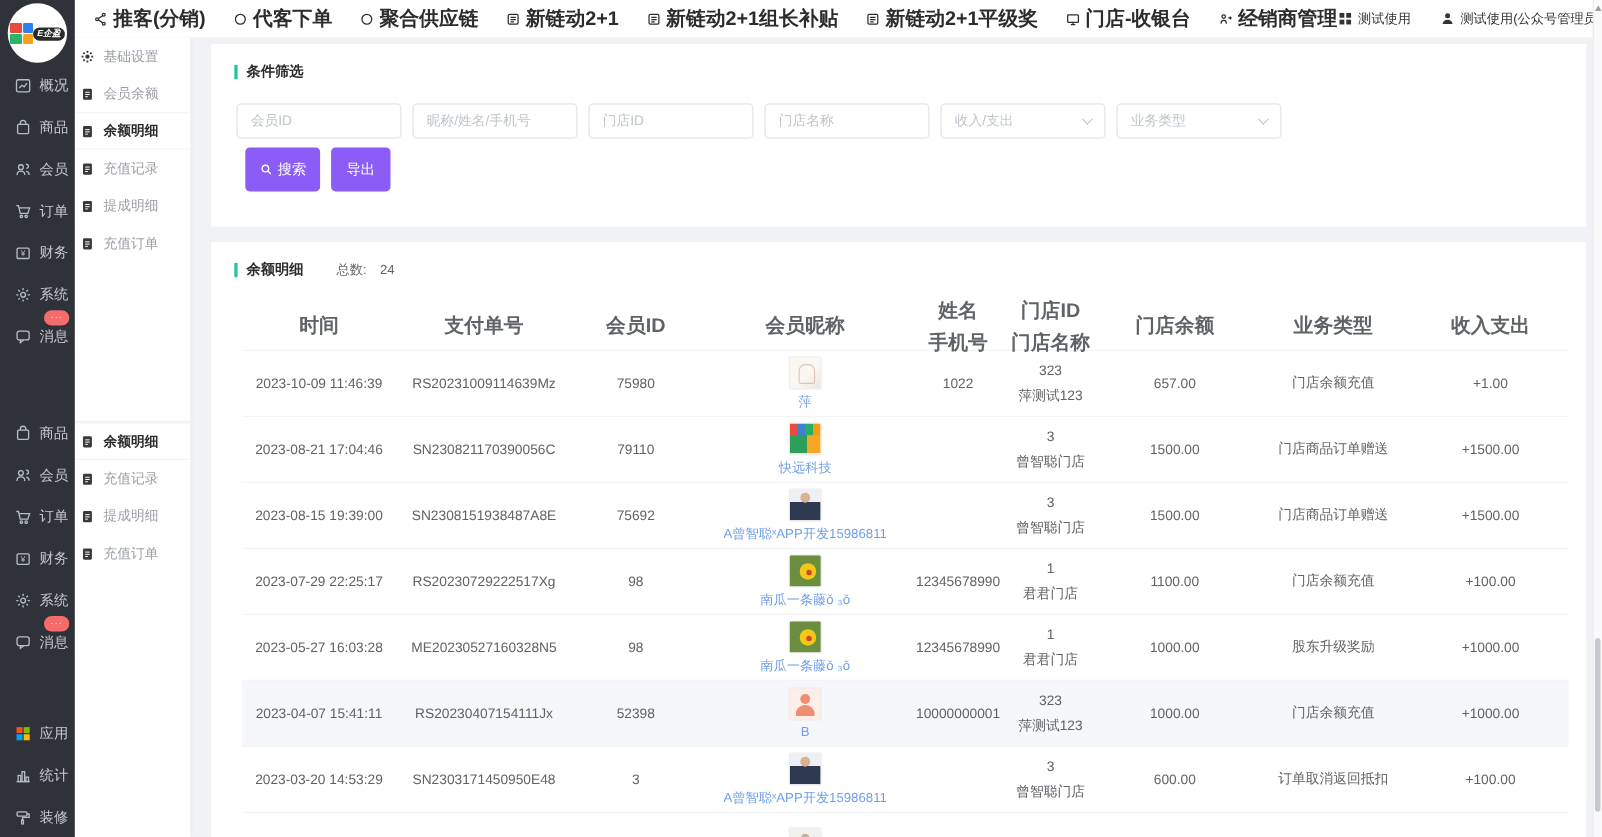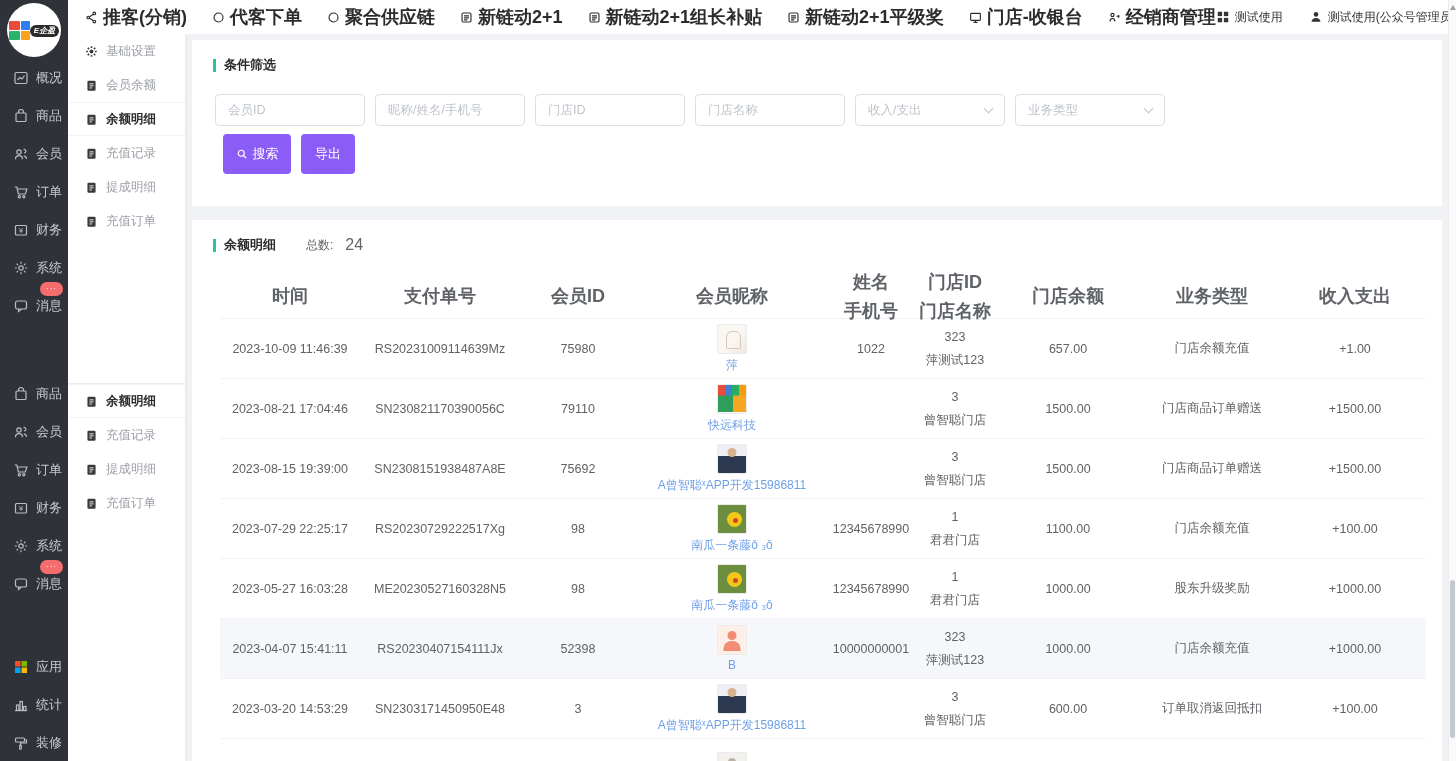--- a/index.html
+++ b/index.html
@@ -25,36 +25,36 @@
   .rail-item { height:38px; display:flex; align-items:center; padding-left:13px; gap:7px; color:#c6c9cf; font-size:13px; position:relative; cursor:pointer; }
   .rail-item svg { width:16px; height:16px; flex:none; stroke:#b9bdc6; fill:none; stroke-width:1.2; }
   .rail-item svg text { stroke:none; fill:#b9bdc6; }
   .rail-g1 { margin-top:2px; }
   .rail-g2 { margin-top:50px; }
   .rail-g3 { margin-top:45px; }
   .badge { position:absolute; top:-5px; right:5px; background:#f56c6c; color:#fff; font-size:8px; line-height:6px; padding:4px 6px; border-radius:9px; letter-spacing:1px; }
   .apps-icon rect, .stats-icon rect { stroke:none; }
 
   
-  .submenu { position:absolute; left:68px; top:34px; width:117px; height:727px; background:#fff; box-shadow:1px 0 4px rgba(0,0,0,.05); z-index:4; }
+  .submenu { position:absolute; left:56px; top:34px; width:117px; height:727px; background:#fff; box-shadow:1px 0 4px rgba(0,0,0,.05); z-index:4; }
   .sub-item { height:34px; display:flex; align-items:center; padding-left:17px; gap:8px; font-size:12.5px; color:#9a9ea6; cursor:pointer; white-space:nowrap; }
   .sub-item svg { width:13px; height:13px; flex:none; }
   .sub-item.active { color:#2b2b2b; font-weight:700; border-top:1px solid #f3f3f3; border-bottom:1px solid #f3f3f3; }
   .sub-g2 { margin-top:145px; border-top:1px solid #ececec; }
 
   
   .main { position:absolute; left:192px; top:34px; width:1250px; height:727px; z-index:1; }
   .card { position:absolute; left:0; width:1250px; background:#fff; border-radius:0; }
   .card-filter { top:6px; height:166px; }
   .card-table { top:186px; height:541px; }
   .sec-title { display:flex; align-items:center; gap:8px; padding:16px 0 0 21px; }
   .accent { width:3px; height:13px; background:#27C2A0; }
   .sec-title b { font-size:13px; color:#2b2b2b; }
   .total { margin-left:22px; font-size:12px; color:#666; }
-  .total-val { margin-left:4px; font-size:16px; color:#666; }
+  .total-val { margin-left:4px; font-size:12px; color:#666; }
 
   .frow { display:flex; align-items:center; gap:10px; margin:20px 0 0 23px; }
   .frow2 { margin-top:8px; }
   .flt { width:150px; height:32px; border:1px solid #dcdfe6; border-radius:4px; padding:0 12px; font-size:12.5px; color:#606266; outline:none; background:#fff; font-family:inherit; }
   .flt::placeholder { color:#bfc4cc; }
   .fsel { width:150px; height:32px; border:1px solid #dcdfe6; border-radius:4px; display:flex; align-items:center; justify-content:space-between; padding:0 12px; color:#bfc4cc; font-size:12.5px; background:#fff; cursor:pointer; }
   .chev { width:7px; height:7px; border-right:1.4px solid #c0c4cc; border-bottom:1.4px solid #c0c4cc; transform:rotate(45deg); margin-top:-3px; }
   .btn { height:40px; border:none; border-radius:4px; background:#8b5cf6; color:#fff; font-size:13px; cursor:pointer; font-family:inherit; display:flex; align-items:center; justify-content:center; }
   .btn-search { margin-left:8px; width:68px; gap:5px; }
   .btn-search svg { width:12px; height:12px; stroke:#fff; fill:none; stroke-width:1.6; }

